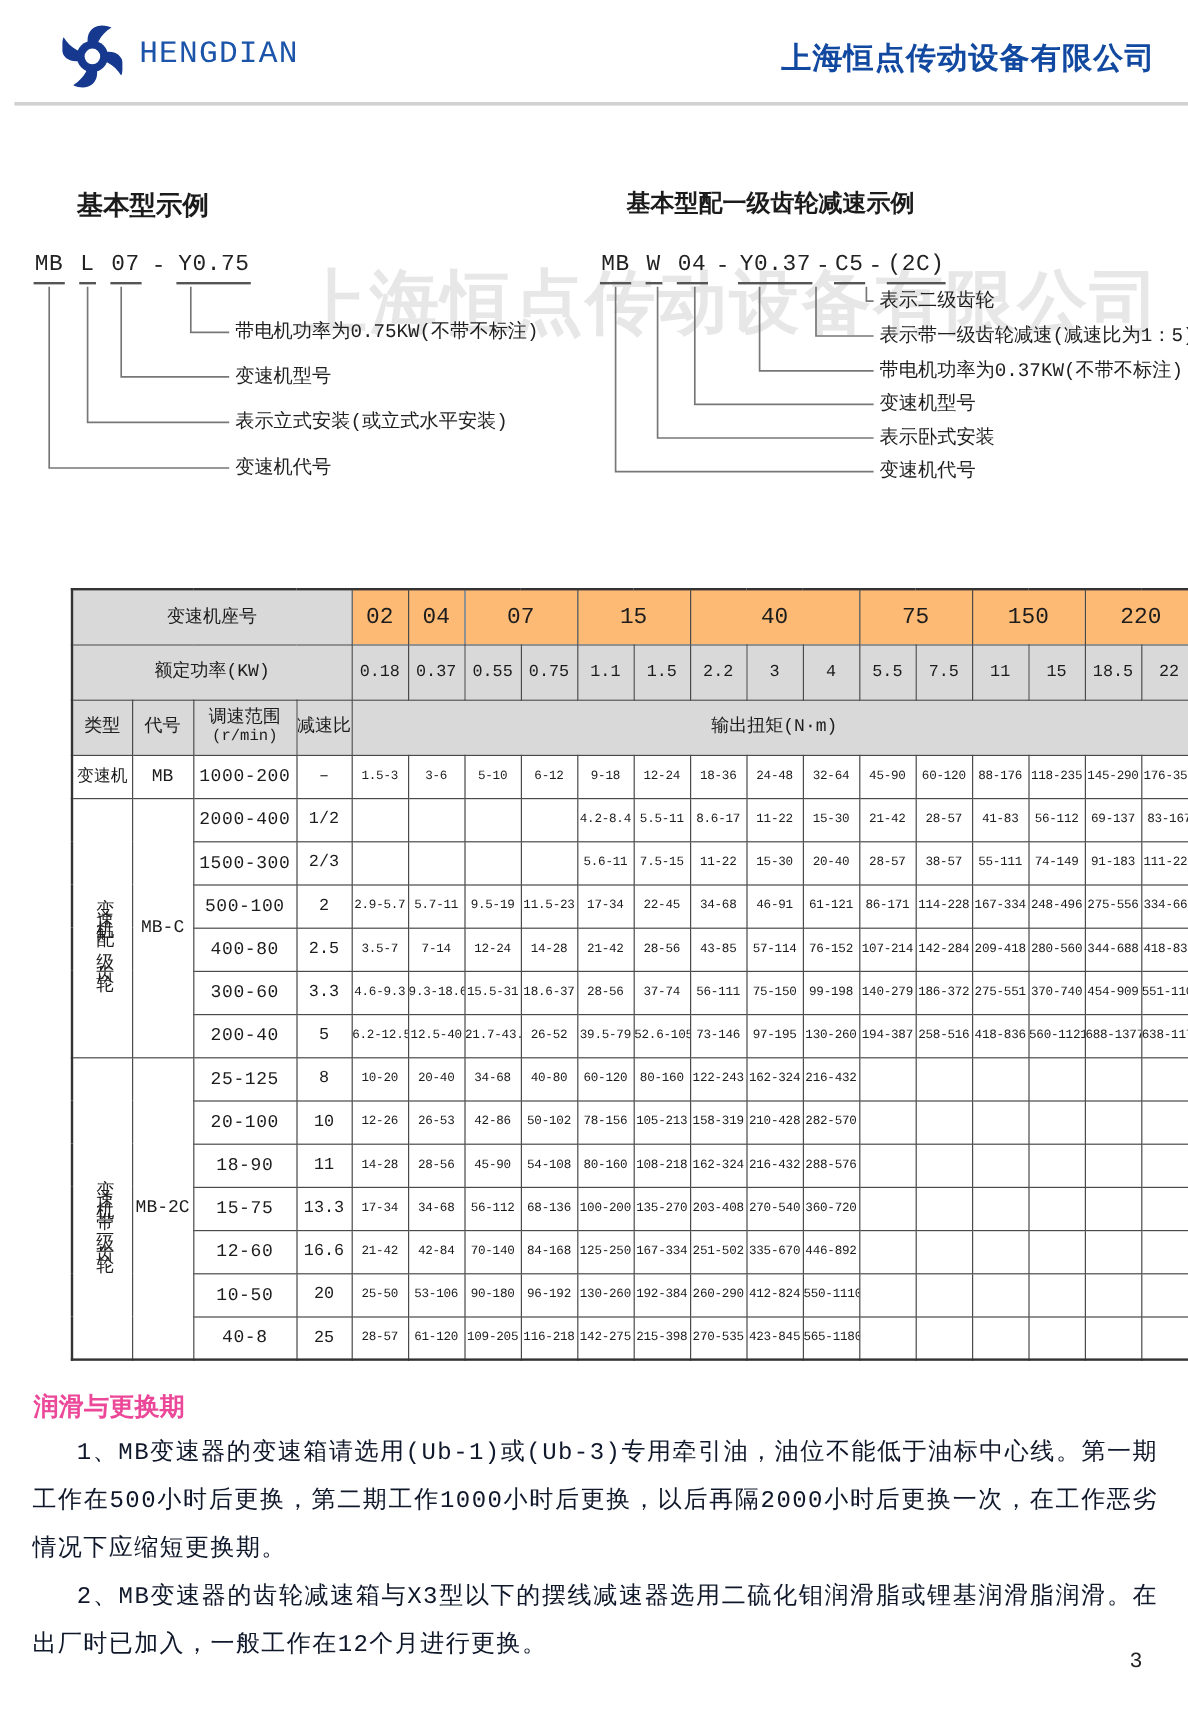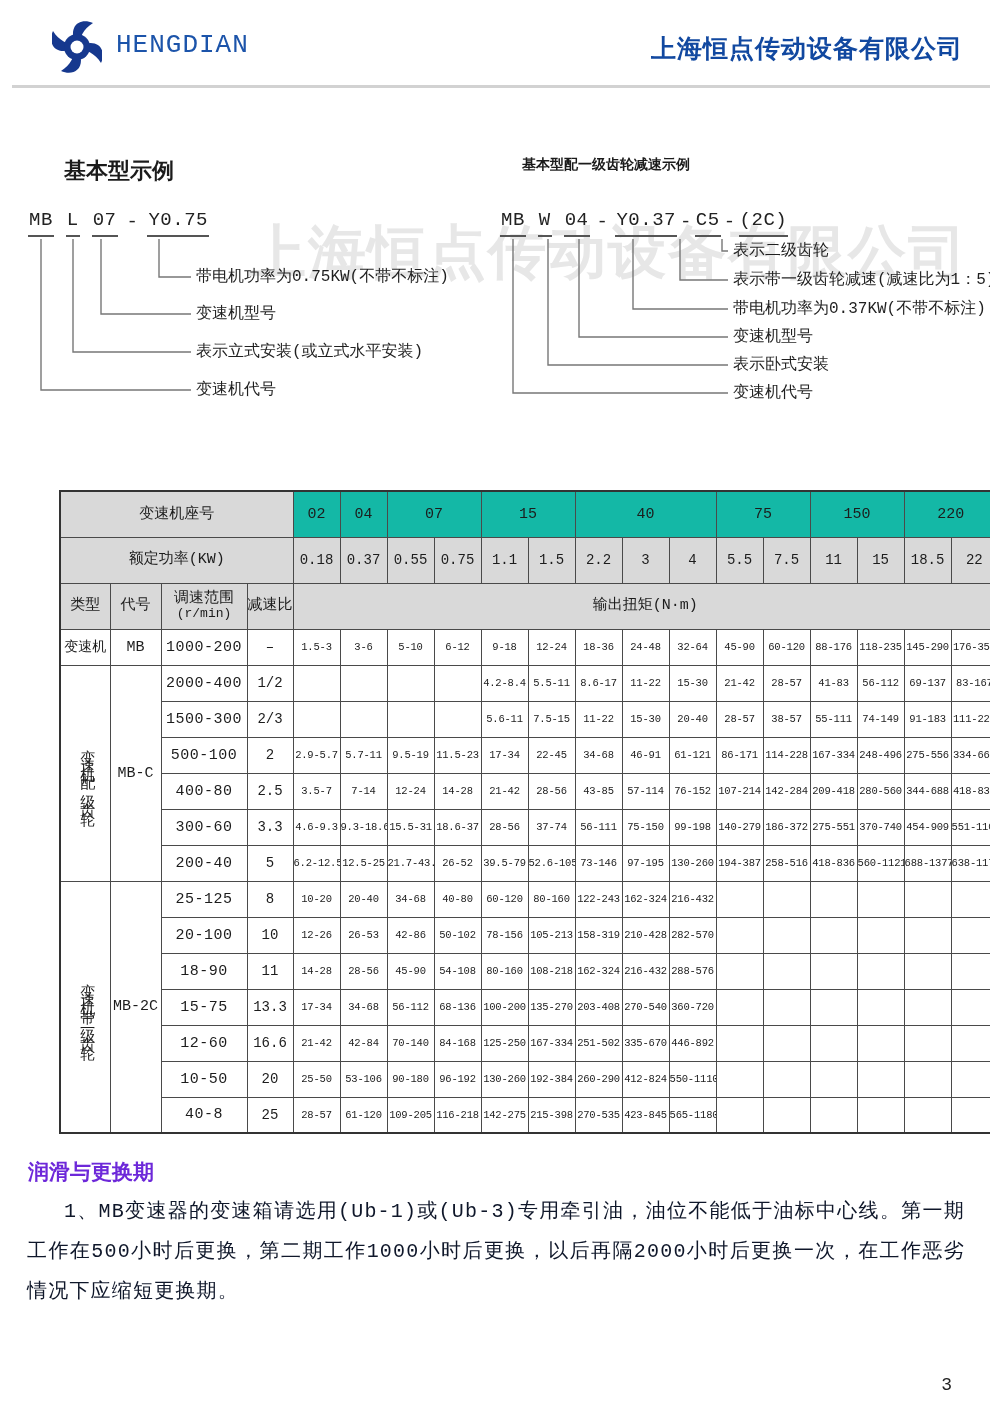--- a/index.html
+++ b/index.html
@@ -16,21 +16,21 @@
   .logo-word { position:absolute; left:116px; top:30px; font-size:26px; font-weight:500;
                letter-spacing:1px; color:#1c54aa; }
   .company { position:absolute; right:27px; top:32px; font-size:25px; font-weight:bold;
              letter-spacing:1px; color:#1148a0; }
   
   .watermark { position:absolute; left:248px; top:214px; font-size:58px; font-weight:bold;
                color:#e7e7e7; white-space:nowrap; letter-spacing:2px; z-index:0; }
   
   .sec-title { position:absolute; left:29px; top:110px; font-size:21px; font-weight:bold; color:#111; }
   .sub-l { position:absolute; left:64px; top:156px; font-size:22px; font-weight:bold; }
-  .sub-r { position:absolute; left:522px; top:156px; font-size:14px; font-weight:bold; }
+  .sub-r { position:absolute; left:522px; top:156px; font-size:20px; font-weight:bold; }
   
   .diagram { position:absolute; top:205px; height:198px; z-index:1; }
   .dg-left { left:28px; width:462px; }
   .dg-right { left:500px; width:470px; }
   .code-row { position:absolute; left:0; top:4px; display:flex; align-items:flex-end;
               font-size:19px; color:#222; letter-spacing:0.5px; }
   .seg { display:inline-block; padding:0 1px 4px 1px; }
   .seg.u { border-bottom:2px solid #555; }
   .g12 { margin-right:12px; } .g8 { margin-right:8px; } .g6 { margin-right:6px; } .g2 { margin-right:2px; }
   .dg-svg { position:absolute; left:0; top:0; }
@@ -42,30 +42,30 @@
   .tbl-wrap { position:absolute; left:27px; top:490px; width:937px; z-index:1;padding-left:32px; }
   table.spec { width:937px; table-layout:fixed; border-collapse:collapse; border:2px solid #333;
                background:#fff; }
   table.spec td { border:1px solid #4a4a4a; text-align:center; vertical-align:middle;
                   overflow:hidden; color:#1c1c1c; }
   table.spec thead tr { height:46px; }
   table.spec tbody tr { height:36px; }
   td.hd { background:#d9d9d9; font-size:15px; line-height:1.15; }
   td.hd .unit { font-size:13px; }
   td.pw { background:#d9d9d9; font-size:14px; }
-  td.fs { background:#14b8a6; font-size:15px; }
+  td.fs { background:#fdba74; font-size:19px; }
   td.typ { font-size:14px; }
   td.vert { writing-mode:vertical-rl; text-orientation:upright; font-size:15px;
             letter-spacing:9px; padding:6px 0; }
   td.code { font-size:15px; }
   td.range { font-size:15px; letter-spacing:0.5px; }
   td.ratio { font-size:14px; }
   td.val { font-size:10.5px; white-space:nowrap; letter-spacing:-0.2px; }
   
-  .lub-h { position:absolute; left:28px; top:1158px; font-size:21px; font-weight:bold; color:#6d28d9; }
+  .lub-h { position:absolute; left:28px; top:1158px; font-size:21px; font-weight:bold; color:#ec4899; }
   .lub-body { position:absolute; left:27px; top:1192px; width:938px; font-size:20px;
               line-height:40px; letter-spacing:1.2px; text-align:justify; color:#0f172a; }
   .lub-body p { text-indent:37px; }
   .pageno { position:absolute; right:38px; top:1375px; font-size:18px; color:#222; }
 </style>
 </head>
 <body>
 
 <div class="page">
 
@@ -322,21 +322,21 @@
             <td class="val">186-372</td>
             <td class="val">275-551</td>
             <td class="val">370-740</td>
             <td class="val">454-909</td>
             <td class="val">551-1103</td>
           </tr>
           <tr>
             <td class="range">200-40</td>
             <td class="ratio">5</td>
             <td class="val">6.2-12.5</td>
-            <td class="val">12.5-25</td>
+            <td class="val">12.5-40</td>
             <td class="val">21.7-43.5</td>
             <td class="val">26-52</td>
             <td class="val">39.5-79</td>
             <td class="val">52.6-105</td>
             <td class="val">73-146</td>
             <td class="val">97-195</td>
             <td class="val">130-260</td>
             <td class="val">194-387</td>
             <td class="val">258-516</td>
             <td class="val">418-836</td>
@@ -479,17 +479,18 @@
             <td class="val"></td>
             <td class="val"></td>
           </tr>
         </tbody>
       </table>
     </div>
 
   <div class="lub-h">润滑与更换期</div>
   <div class="lub-body">
     <p>1、MB变速器的变速箱请选用(Ub-1)或(Ub-3)专用牵引油，油位不能低于油标中心线。第一期工作在500小时后更换，第二期工作1000小时后更换，以后再隔2000小时后更换一次，在工作恶劣情况下应缩短更换期。</p>
+    <p>2、MB变速器的齿轮减速箱与X3型以下的摆线减速器选用二硫化钼润滑脂或锂基润滑脂润滑。在出厂时已加入，一般工作在12个月进行更换。</p>
   </div>
 
   <div class="pageno">3</div>
 
 </div>
 
 </body></html>

